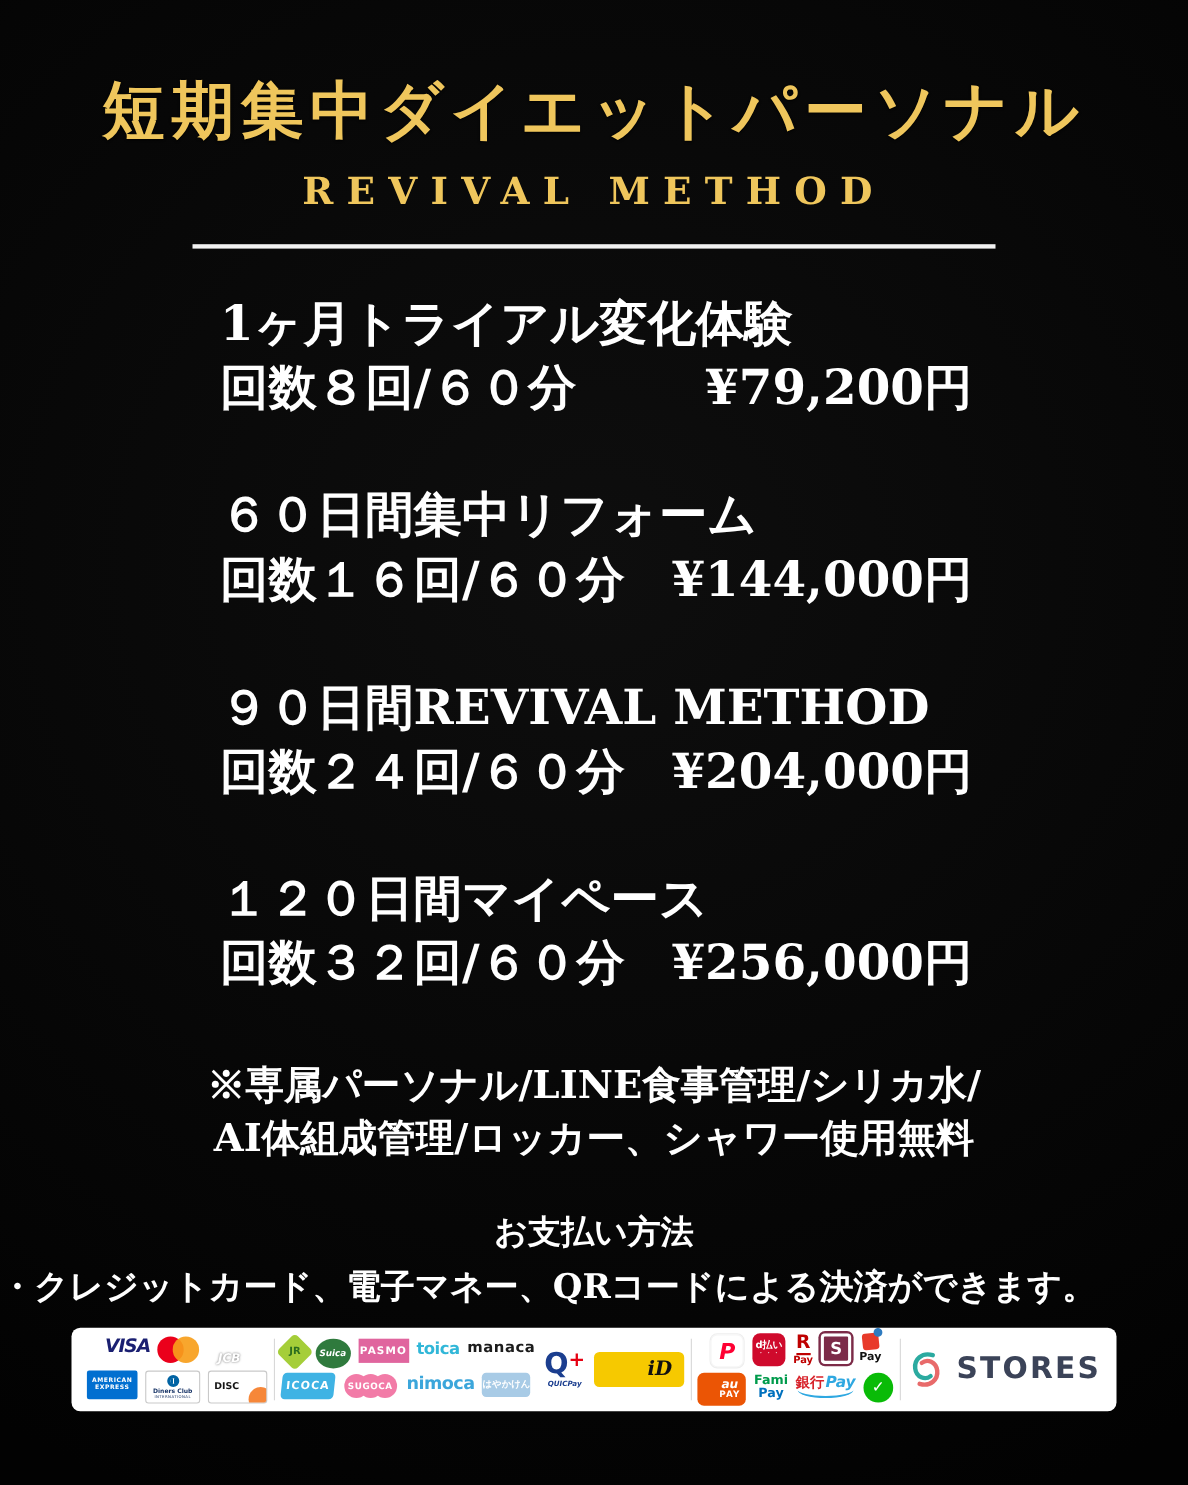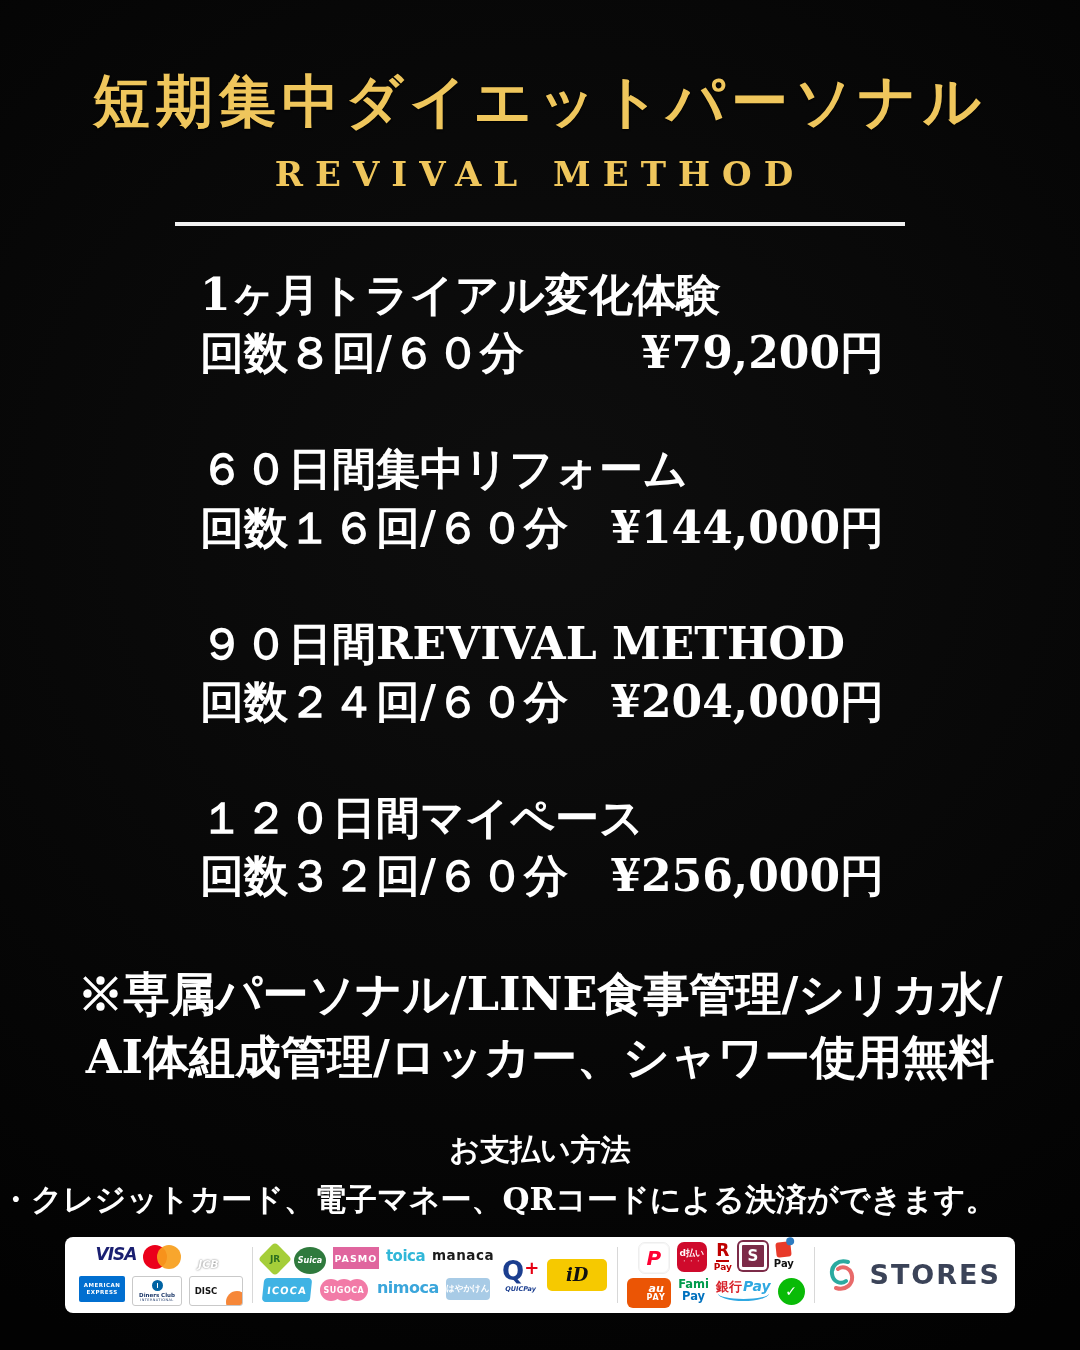--- a/index.html
+++ b/index.html
@@ -9,21 +9,21 @@
     font-family:"DejaVu Serif","Liberation Serif",serif;color:#fff;
   }
   header{text-align:center;padding-top:64px;}
   .title{font-size:57px;font-weight:700;color:var(--gold,#EFC65C);letter-spacing:6px;line-height:1.3;text-shadow:0 1px 2px #000;}
   .subtitle{margin-top:14px;font-size:34px;font-weight:600;color:var(--gold,#EFC65C);letter-spacing:12px;line-height:1.3;}
   .rule{width:730px;height:4px;background:#f2f2f2;margin:26px auto 0;}
   .plans{margin:40px 0 0 200px;width:684px;}
   .plan{margin-bottom:58px;}
   .plan-name{font-size:44px;font-weight:700;line-height:1.32;white-space:nowrap;}
   .plan-detail{display:flex;justify-content:space-between;align-items:baseline;font-size:44px;font-weight:700;line-height:1.32;}
-  .notes{margin-top:52px;text-align:center;font-size:46px;font-weight:700;line-height:1.38;}
+  .notes{margin-top:52px;text-align:center;font-size:35px;font-weight:700;line-height:1.38;}
   .pay-heading{margin-top:40px;text-align:center;font-size:30px;font-weight:700;}
   .pay-desc{margin-top:8px;font-size:31px;font-weight:700;white-space:nowrap;}
   
   .strip{width:950px;height:76px;margin:16px auto 0;background:#fff;border-radius:8px;
     display:flex;align-items:center;justify-content:space-between;padding:0 14px;box-sizing:border-box;
     font-family:"DejaVu Sans","Liberation Sans",sans-serif;}
   .vdiv{width:1px;height:56px;background:#d8d8d8;flex:0 0 auto;}
   .grp{display:flex;align-items:center;gap:8px;flex:0 0 auto;}
   .g2rows{display:flex;flex-direction:column;gap:4px;}
   .row{display:flex;align-items:flex-start;gap:7px;justify-content:flex-start;}
@@ -62,21 +62,21 @@
   .sugoca i{position:absolute;top:1px;width:22px;height:22px;border-radius:50%;background:#F27BA7;}
   .sugoca .p1{left:2px;} .sugoca .p2{left:15px;} .sugoca .p3{left:28px;}
   .sugoca b{position:relative;color:#fff;font-size:8px;font-weight:800;letter-spacing:.5px;}
   .nimoca{font-size:16px;font-weight:800;color:#3BA6DB;letter-spacing:-.5px;}
   .hayakaken{width:44px;height:22px;background:#A8CBE6;border-radius:4px;display:flex;align-items:center;justify-content:center;}
   .hayakaken b{color:#fff;font-size:8.5px;font-weight:700;font-family:"DejaVu Sans",sans-serif;}
   .quicpay{display:flex;flex-direction:column;align-items:center;line-height:1;}
   .quicpay .q{font-size:26px;font-weight:800;color:#1B3E8F;}
   .quicpay .plus{font-size:18px;font-weight:800;color:#E60012;vertical-align:super;}
   .quicpay small{font-size:6.5px;color:#1B3E8F;font-weight:800;font-style:italic;margin-top:2px;}
-  .idlogo{width:60px;height:32px;background:#F6C900;border-radius:5px;display:flex;align-items:center;justify-content:center;}
+  .idlogo{width:44px;height:32px;background:#F6C900;border-radius:5px;display:flex;align-items:center;justify-content:center;padding-left:38px;}
   .idlogo b{font-size:18px;font-weight:800;font-style:italic;color:#111;font-family:"DejaVu Serif",serif;}
   
   .paypay{width:30px;height:30px;border-radius:7px;background:#fff;border:1px solid #eee;display:flex;align-items:center;justify-content:center;box-shadow:0 0 0 1px #f6f6f6 inset;}
   .paypay b{color:#FF0033;font-size:20px;font-weight:800;font-style:italic;}
   .dbarai{width:30px;height:30px;border-radius:7px;background:#CF0A2C;display:flex;flex-direction:column;align-items:center;justify-content:center;line-height:1;}
   .dbarai b{color:#fff;font-size:9px;font-weight:800;}
   .dbarai i{color:#fff;font-size:6px;font-style:normal;letter-spacing:1px;}
   .rpay{display:flex;flex-direction:column;align-items:center;line-height:1;}
   .rpay .r{font-size:17px;font-weight:800;color:#BF0000;border-bottom:2px solid #BF0000;padding-bottom:1px;}
   .rpay small{font-size:9px;font-weight:800;color:#BF0000;margin-top:1px;}

